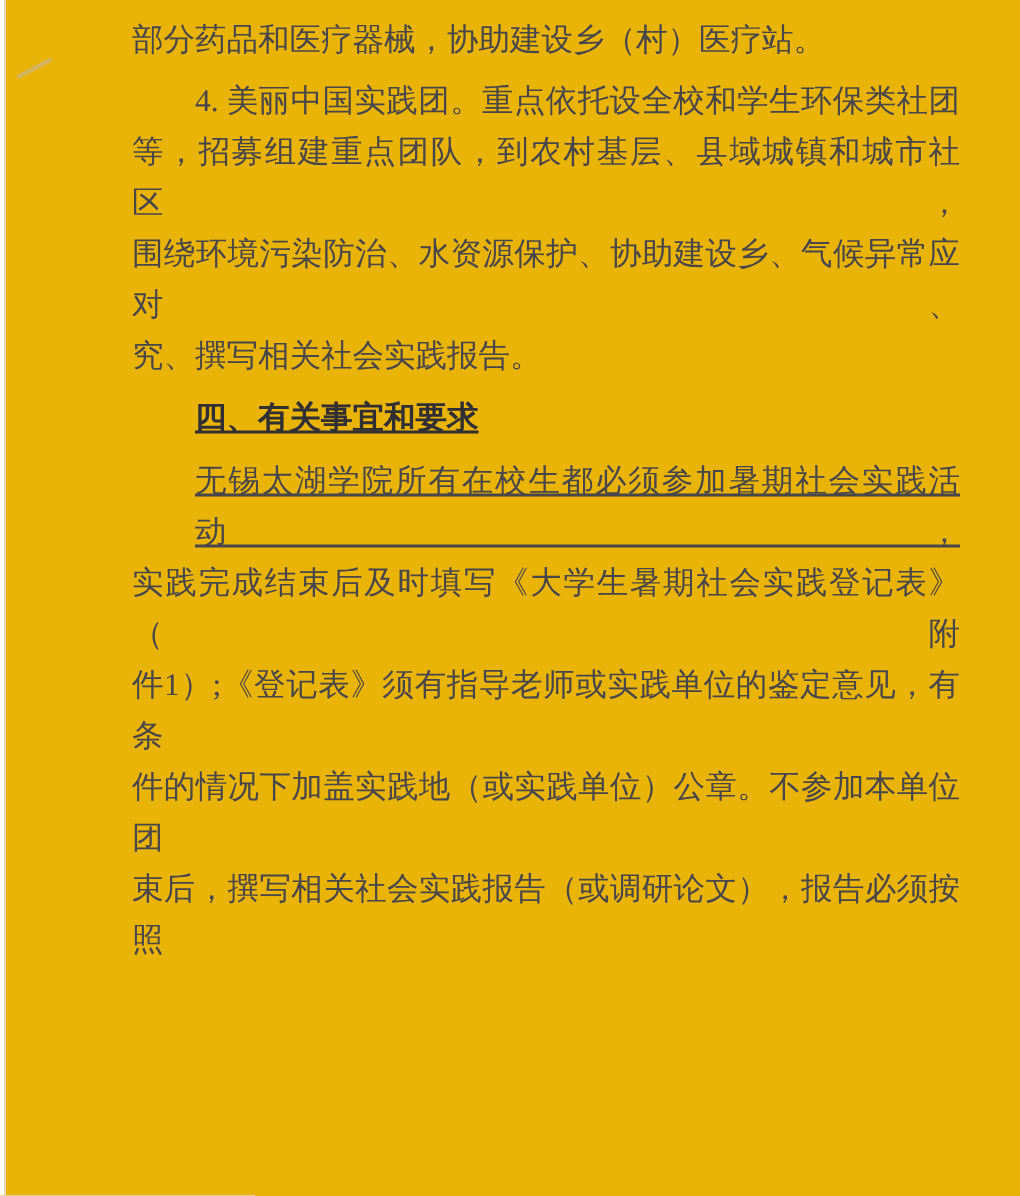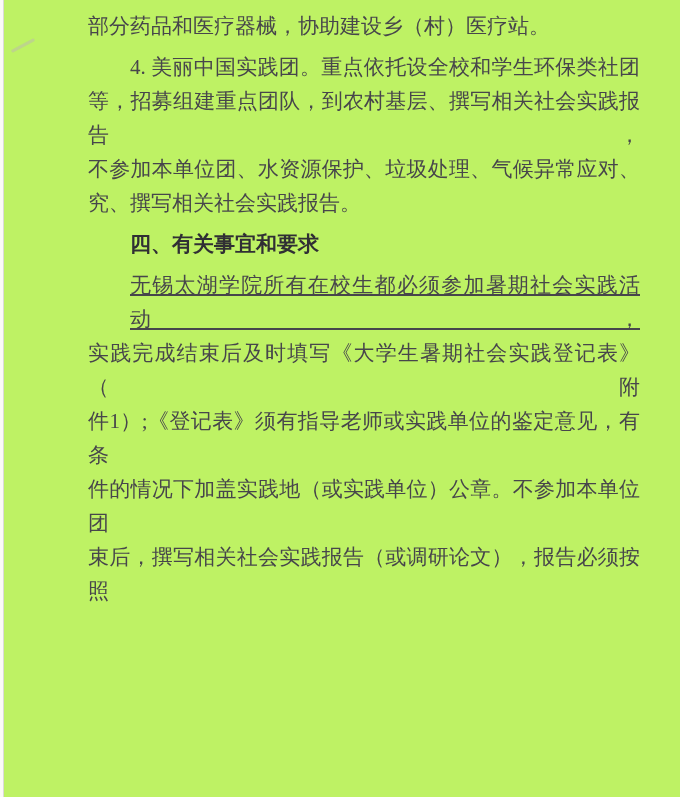--- a/index.html
+++ b/index.html
@@ -1,19 +1,19 @@
 <!DOCTYPE html>
 <html><head>
 <meta charset="utf-8">
 <style>
   html,body{margin:0;padding:0;background:#e9e8e5;}
   .page{
     position:relative;
     width:680px;height:797px;
-    background:#bef264;
+    background:#eab308;
     overflow:hidden;
     font-family:"Liberation Serif","DejaVu Serif",serif;
   }
   .edge-strip{position:absolute;left:0;top:0;width:3px;height:100%;background:#fbfaf7;}
   .edge-line{position:absolute;left:3px;top:0;width:1px;height:100%;background:#dcdad5;}
   .smudge{
     position:absolute;left:10px;top:44px;width:26px;height:3px;
     background:rgba(188,184,178,0.5);transform:rotate(-28deg);border-radius:2px;
   }
   .content{
@@ -21,34 +21,35 @@
     color:#47464b;
     font-size:21px;line-height:34px;
   }
   .line{min-height:34px;}
   .fill{text-align:justify;text-align-last:justify;}
   .para{margin-top:7px;}
   .seg{}
   .bold{
     font-weight:bold;color:#302f34;
     font-family:"Liberation Sans","DejaVu Sans",sans-serif;
+    text-decoration:underline;
   }
 </style>
 </head>
 <body>
 
 <div class="page">
   <div class="edge-strip"></div>
   <div class="edge-line"></div>
   <div class="smudge"></div>
   <div class="content" id="doc-content">
       <div class="line"><span class="seg">部分药品和医疗器械，协助建设乡（村）医疗站。</span></div>
       <div class="line fill para" style="padding-left: 2em;"><span class="seg">4. 美丽中国实践团。重点依托设全校和学生环保类社团</span></div>
-      <div class="line fill"><span class="seg">等，招募组建重点团队，到农村基层、撰写相关社会实践报告，</span></div>
-      <div class="line fill"><span class="seg">不参加本单位团、水资源保护、垃圾处理、气候异常应对、</span></div>
+      <div class="line fill"><span class="seg">等，招募组建重点团队，到农村基层、县域城镇和城市社区，</span></div>
+      <div class="line fill"><span class="seg">围绕环境污染防治、水资源保护、协助建设乡、气候异常应对、</span></div>
       <div class="line"><span class="seg">究、撰写相关社会实践报告。</span></div>
       <div class="line para" style="padding-left: 2em;"><span class="seg bold">四、有关事宜和要求</span></div>
       <div class="line fill para" style="padding-left: 2em; text-decoration: underline;"><span class="seg">无锡太湖学院所有在校生都必须参加暑期社会实践活动，</span></div>
       <div class="line fill"><span class="seg">实践完成结束后及时填写《大学生暑期社会实践登记表》（附</span></div>
       <div class="line fill"><span class="seg">件1）;《登记表》须有指导老师或实践单位的鉴定意见，有条</span></div>
       <div class="line fill"><span class="seg">件的情况下加盖实践地（或实践单位）公章。不参加本单位团</span></div>
       <div class="line fill"><span class="seg">束后，撰写相关社会实践报告（或调研论文），报告必须按照</span></div>
     </div>
 </div>
 

